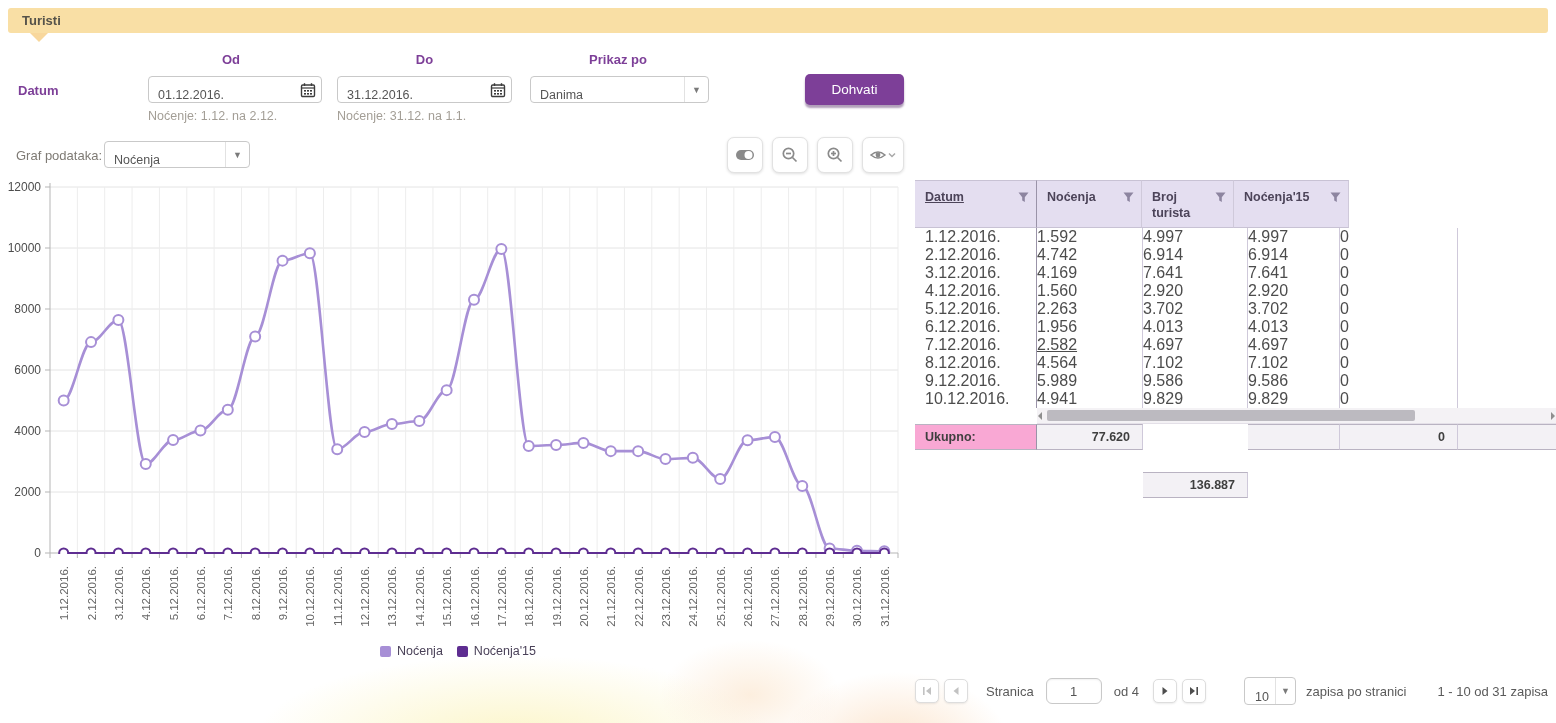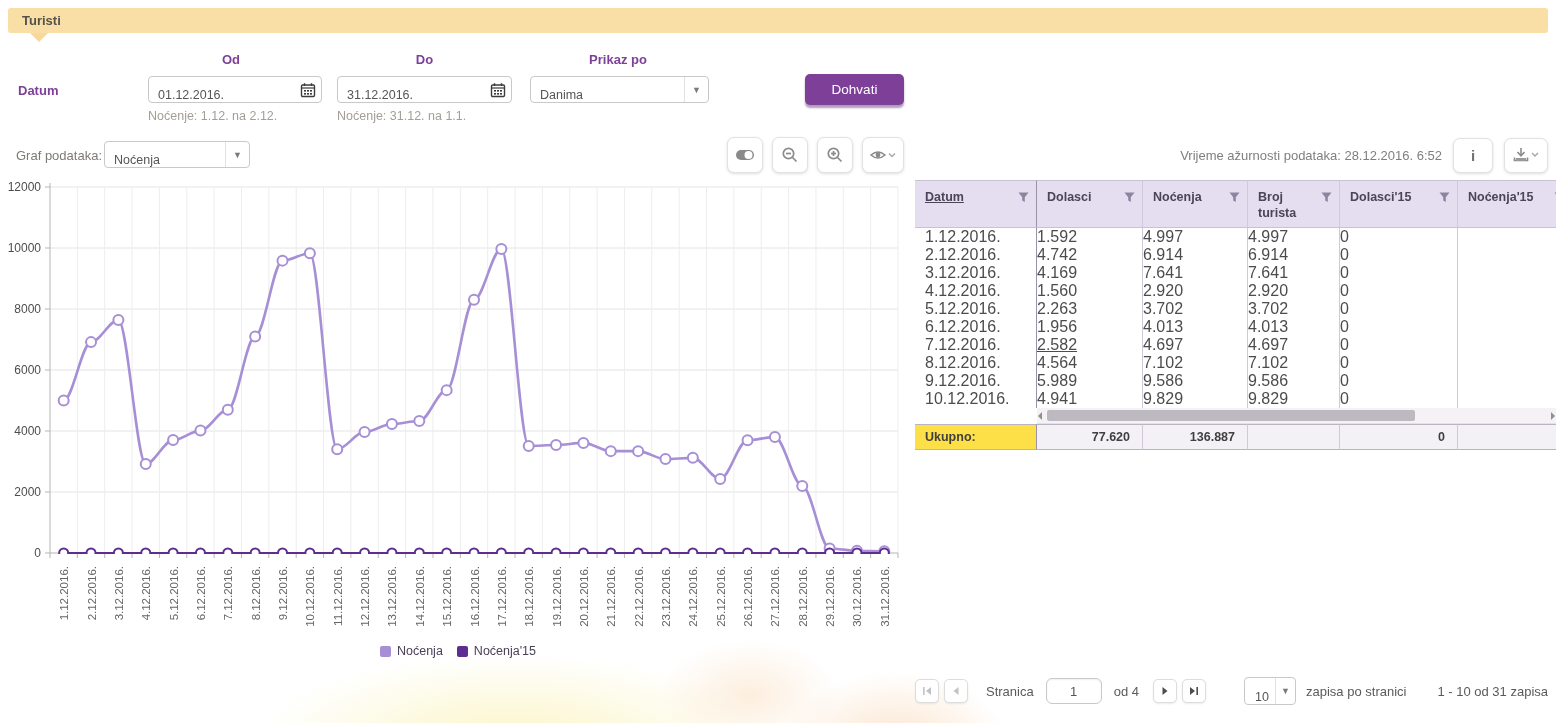--- a/index.html
+++ b/index.html
@@ -68,21 +68,21 @@
   .cell-num { padding-right:12px; justify-content:flex-end; }
   #hscroll { display:flex; width:658px; height:16px; }
   #hscroll .spacer { width:122px; flex:none; }
   #hscroll .track { position:relative; flex:none; width:519px; background:#f4f2f5; border-bottom:1px solid #e4e0e8; }
   #hthumb { position:absolute; left:10px; top:2px; width:368px; height:11px; background:#bcbac0; border-radius:2px; cursor:grab; }
   .tr-arrow { position:absolute; top:4px; width:0; height:0; border:4px solid transparent; }
   #tr-left  { left:1px;  border-right-color:#8f8f8f; border-left:none; }
   #tr-right { right:1px; border-left-color:#8f8f8f; border-right:none; }
   .g-total .g-cell { height:26px; font-size:12.5px; font-weight:bold; color:#3f3f3f; display:flex; align-items:center;
     background:#f3f1f5; border-top:1px solid #b9b3c2; border-bottom:1px solid #b9b3c2; }
-  .g-total .g-cell.c0 { background:#fde047; }
+  .g-total .g-cell.c0 { background:#f9a8d4; }
 
   
   #pager { left:915px; top:676px; width:633px; height:30px; display:flex; align-items:center; font-size:13px; color:#5a5a5a; }
   .pg-btn { width:24px; height:24px; background:#fff; border:1px solid #ddd; border-radius:5px;
     box-shadow:0 1px 2px rgba(0,0,0,.08); display:flex; align-items:center; justify-content:center; cursor:pointer; flex:none; }
   #page-input { width:56px; height:26px; border:1px solid #c9c9c9; border-radius:6px; text-align:center;
     font-size:13px; color:#555; font-family:"Liberation Sans",sans-serif; box-shadow:inset 0 1px 2px rgba(0,0,0,.06); }
   #size-select { width:52px; height:28px; }
   #range-text { margin-left:auto; font-size:13px; color:#5a5a5a; }
 </style>
@@ -378,51 +378,30 @@
       <span class="leg-item">
         <span class="leg-sq" style="background: rgb(167, 143, 214);"></span>
         <span>Noćenja</span>
       </span>
       <span class="leg-item">
         <span class="leg-sq" style="background: rgb(94, 45, 145);"></span>
         <span>Noćenja'15</span>
       </span>
     </div>
 
-  <div class="z" id="update-row">
-    <span id="update-text">Vrijeme ažurnosti podataka: 28.12.2016. 6:52</span>
-    <div class="mini-btn" id="info-btn">i</div>
-    <div class="mini-btn" id="dl-btn">
-      <svg width="26" height="16" viewBox="0 0 26 16">
-          <g stroke="#8a8a8a" stroke-width="1.6" fill="none">
-            <line x1="8" y1="1" x2="8" y2="8"></line>
-            <polyline points="4.5,5 8,8.8 11.5,5"></polyline>
-            <path d="M1.5,10.5 V13.5 H14.5 V10.5"></path>
-          </g>
-          <rect x="3" y="11" width="10" height="3" fill="#9a9a9a"></rect>
-          <polyline points="19,6 22,9 25,6" fill="none" stroke="#a9a9a9" stroke-width="1.5"></polyline>
-        </svg>
-    </div>
-  </div>
 
   <div class="z" id="grid">
     <div class="g-row g-head" id="grid-head">
         <div class="g-cell c0" style="width: 122px;"><span class="hlbl">Datum</span><svg class="funnel" width="11" height="11" viewBox="0 0 11 11">
-            <path d="M0.5,0.5 H10.5 L6.8,5.2 V10 L4.2,8.4 V5.2 Z" fill="#8d85a0"></path>
-          </svg></div>
-        <div class="g-cell" style="width: 106px;"><span class="hlbl">Dolasci</span><svg class="funnel" width="11" height="11" viewBox="0 0 11 11">
             <path d="M0.5,0.5 H10.5 L6.8,5.2 V10 L4.2,8.4 V5.2 Z" fill="#8d85a0"></path>
           </svg></div>
         <div class="g-cell" style="width: 105px;"><span class="hlbl">Noćenja</span><svg class="funnel" width="11" height="11" viewBox="0 0 11 11">
             <path d="M0.5,0.5 H10.5 L6.8,5.2 V10 L4.2,8.4 V5.2 Z" fill="#8d85a0"></path>
           </svg></div>
         <div class="g-cell" style="width: 92px;"><span class="hlbl">Broj turista</span><svg class="funnel" width="11" height="11" viewBox="0 0 11 11">
-            <path d="M0.5,0.5 H10.5 L6.8,5.2 V10 L4.2,8.4 V5.2 Z" fill="#8d85a0"></path>
-          </svg></div>
-        <div class="g-cell" style="width: 118px;"><span class="hlbl">Dolasci'15</span><svg class="funnel" width="11" height="11" viewBox="0 0 11 11">
             <path d="M0.5,0.5 H10.5 L6.8,5.2 V10 L4.2,8.4 V5.2 Z" fill="#8d85a0"></path>
           </svg></div>
         <div class="g-cell" style="width: 115px;"><span class="hlbl">Noćenja'15</span><svg class="funnel" width="11" height="11" viewBox="0 0 11 11">
             <path d="M0.5,0.5 H10.5 L6.8,5.2 V10 L4.2,8.4 V5.2 Z" fill="#8d85a0"></path>
           </svg></div>
       </div>
     <div id="grid-body">
         <div class="g-row">
           <div class="g-cell cell-date c0" style="width: 122px;">1.12.2016.</div>
           <div class="g-cell cell-num" style="width: 106px;">1.592</div>
@@ -508,21 +487,21 @@
       <div class="spacer"></div>
       <div class="track">
         <span class="tr-arrow" id="tr-left"></span>
         <div id="hthumb"></div>
         <span class="tr-arrow" id="tr-right"></span>
       </div>
     </div>
     <div class="g-row g-total" id="grid-total">
         <div class="g-cell cell-date c0" style="width: 122px;">Ukupno:</div>
         <div class="g-cell cell-num" style="width: 106px;">77.620</div>
-        <div class="g-cell cell-num" style="width: 105px;">136.887</div>
+        <div class="g-cell cell-num" style="width: 105px; margin-top: 48px;">136.887</div>
         <div class="g-cell cell-num" style="width: 92px;"></div>
         <div class="g-cell cell-num" style="width: 118px;">0</div>
         <div class="g-cell cell-num" style="width: 115px;"></div>
       </div>
   </div>
 
   <div class="z" id="pager">
     <div class="pg-btn" style="margin-right:5px;">
       <svg width="10" height="10" viewBox="0 0 10 10">
           <rect x="1" y="1" width="1.6" height="8" fill="#c2c2c2"></rect>

